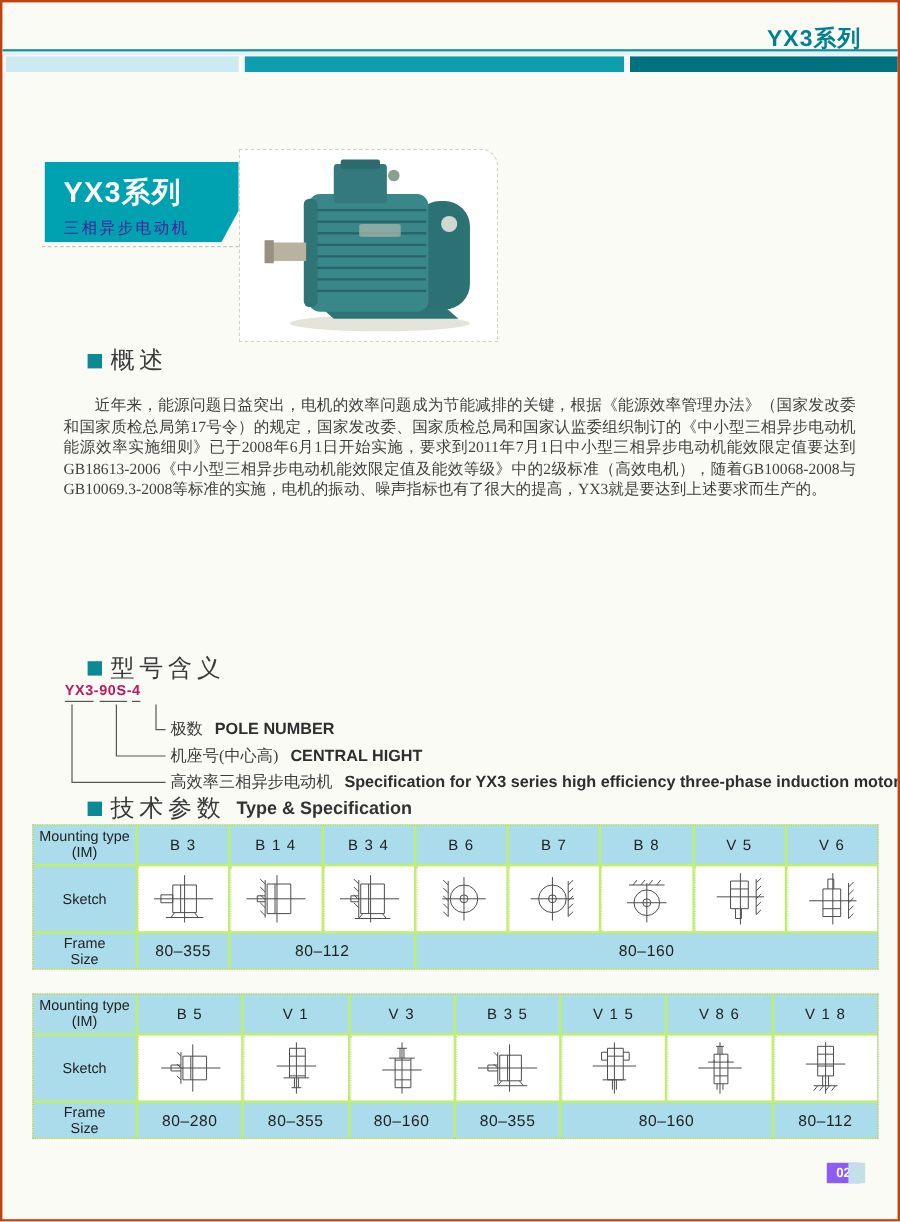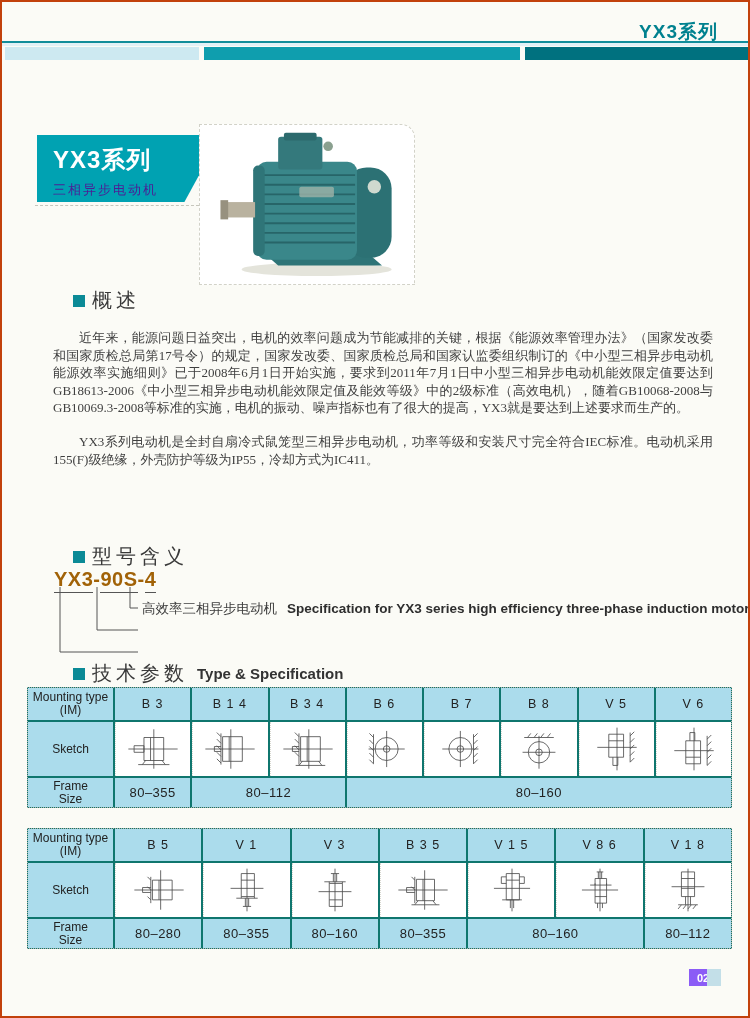--- a/index.html
+++ b/index.html
@@ -34,31 +34,31 @@
   
   .sec-head{position:absolute;display:flex;align-items:center;gap:7px;padding-left:38px;}
   .sec-bullet{width:12px;height:12px;background:#0b8a96;flex:0 0 auto;}
   .sec-zh{font-family:"Liberation Serif",serif;font-size:20px;color:#3a3a3a;letter-spacing:4px;}
   .sec-en{font-size:15px;font-weight:bold;color:#333;margin-left:2px;}
   
   .overview-text{position:absolute;left:35px;top:311px;width:692px;}
   .overview-text p{margin:16px;text-indent:2em;font-size:13px;line-height:17.6px;
     text-align:justify;color:#3f3f3f;font-family:"Liberation Serif",serif;}
   
-  .model-code{position:absolute;left:52px;top:566px;font-size:20px;font-weight:600;
-    color:#a16207;letter-spacing:.5px;}
+  .model-code{position:absolute;left:52px;top:566px;font-size:12px;font-weight:600;
+    color:#be185d;letter-spacing:.5px;}
   .model-code .seg{border-bottom:1px solid #555;padding-bottom:2px;}
   .model-diagram-lines{position:absolute;left:0;top:556px;}
   .model-labels{position:absolute;left:140px;top:597px;width:580px;}
   .mlabel{height:18px;margin-bottom:4px;white-space:nowrap;}
   .mlabel .zh{font-family:"Liberation Serif",serif;font-size:13.5px;color:#3c3c3c;margin-right:10px;}
   .mlabel .en{font-size:13.5px;font-weight:bold;color:#2e2e2e;}
   
   .spec-table{position:absolute;left:25px;width:705px;display:grid;gap:2px;
-    background:#0f766e;border:1px dotted #b2b2aa;box-sizing:border-box;
+    background:#bef264;border:1px dotted #b2b2aa;box-sizing:border-box;
     grid-template-rows:32px 54px 29px;}
   .spec-table .cell{background:var(--table-blue,#abdcec);display:flex;align-items:center;
     justify-content:center;text-align:center;font-size:12px;color:#222;}
   .spec-table .cell.head{letter-spacing:1px;font-size:12.5px;}
   .spec-table .cell.row-label{white-space:pre-line;line-height:13px;}
   .spec-table .cell.sketch-cell{background:#fff;border-left:1px dotted #d8d8d0;}
   .spec-table .cell.sketch-cell:first-of-type{border-left:none;}
   .spec-table .cell.frame{font-size:13px;letter-spacing:.5px;}
   svg.sketch{width:60px;height:46px;stroke:#4a4a4a;fill:none;stroke-width:1;}
   
@@ -112,36 +112,37 @@
       <rect x="18" y="74" width="8" height="20" fill="#97917f"></rect>
     </svg>
   </div>
 
   <div class="sec-head" style="left:33px;top:285px;">
     <span class="sec-bullet"></span>
     <span class="sec-zh">概述</span>
   </div>
   <div class="overview-text">
       <p>近年来，能源问题日益突出，电机的效率问题成为节能减排的关键，根据《能源效率管理办法》（国家发改委和国家质检总局第17号令）的规定，国家发改委、国家质检总局和国家认监委组织制订的《中小型三相异步电动机能源效率实施细则》已于2008年6月1日开始实施，要求到2011年7月1日中小型三相异步电动机能效限定值要达到GB18613-2006《中小型三相异步电动机能效限定值及能效等级》中的2级标准（高效电机），随着GB10068-2008与GB10069.3-2008等标准的实施，电机的振动、噪声指标也有了很大的提高，YX3就是要达到上述要求而生产的。</p>
-      <p>YX3系列电动机是全封自扇冷式鼠笼型三相异步电动机，功率等级和安装尺寸完全符合IEC标准。电动机采用155(F)级绝缘，外壳防护等级为IP55，冷却方式为IC411。</p>
     </div>
 
   <div class="sec-head" style="left:33px;top:541px;">
     <span class="sec-bullet"></span>
     <span class="sec-zh">型号含义</span>
   </div>
   <div class="model-code"><span class="seg">YX3</span><span class="dash">-</span><span class="seg">90S</span><span class="dash">-</span><span class="seg">4</span></div>
   <svg class="model-diagram-lines" width="730" height="102" viewBox="0 0 730 102">
     <g stroke="#555" stroke-width="1" fill="none">
       <path d="M128 29 V50 H136"></path>
       <path d="M95 29 V72 H136"></path>
       <path d="M58 29 V94 H136"></path>
     </g>
   </svg>
   <div class="model-labels">
+      <div class="mlabel"><span class="zh">极数</span><span class="en">POLE NUMBER</span></div>
+      <div class="mlabel"><span class="zh">机座号(中心高)</span><span class="en">CENTRAL HIGHT</span></div>
       <div class="mlabel"><span class="zh">高效率三相异步电动机</span><span class="en">Specification for YX3 series  high efficiency three-phase induction motor</span></div>
     </div>
 
   <div class="sec-head" style="left:33px;top:658px;">
     <span class="sec-bullet"></span>
     <span class="sec-zh">技术参数</span>
     <span class="sec-en">Type &amp; Specification</span>
   </div>
 
   <div class="spec-table" style="top: 685px; grid-template-columns: 85px repeat(8, 1fr);">

